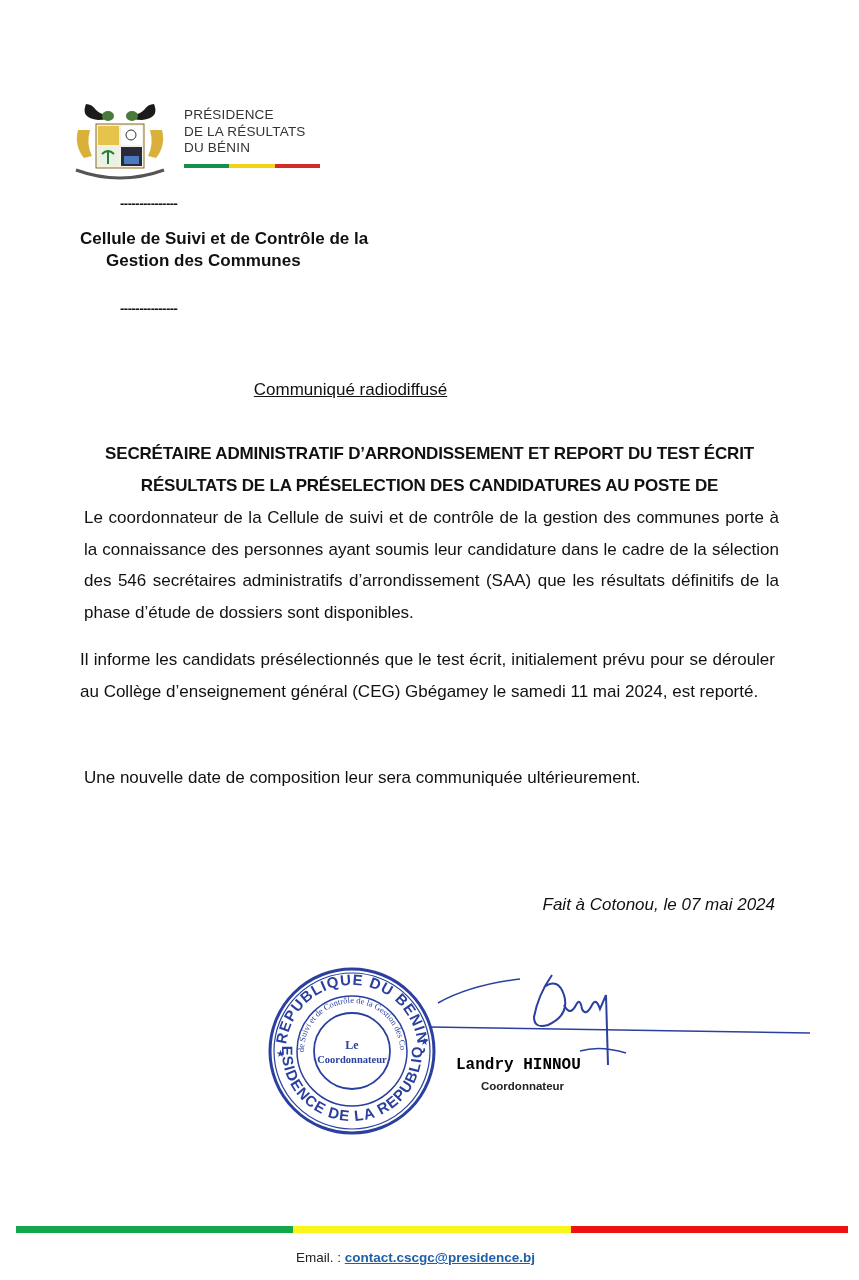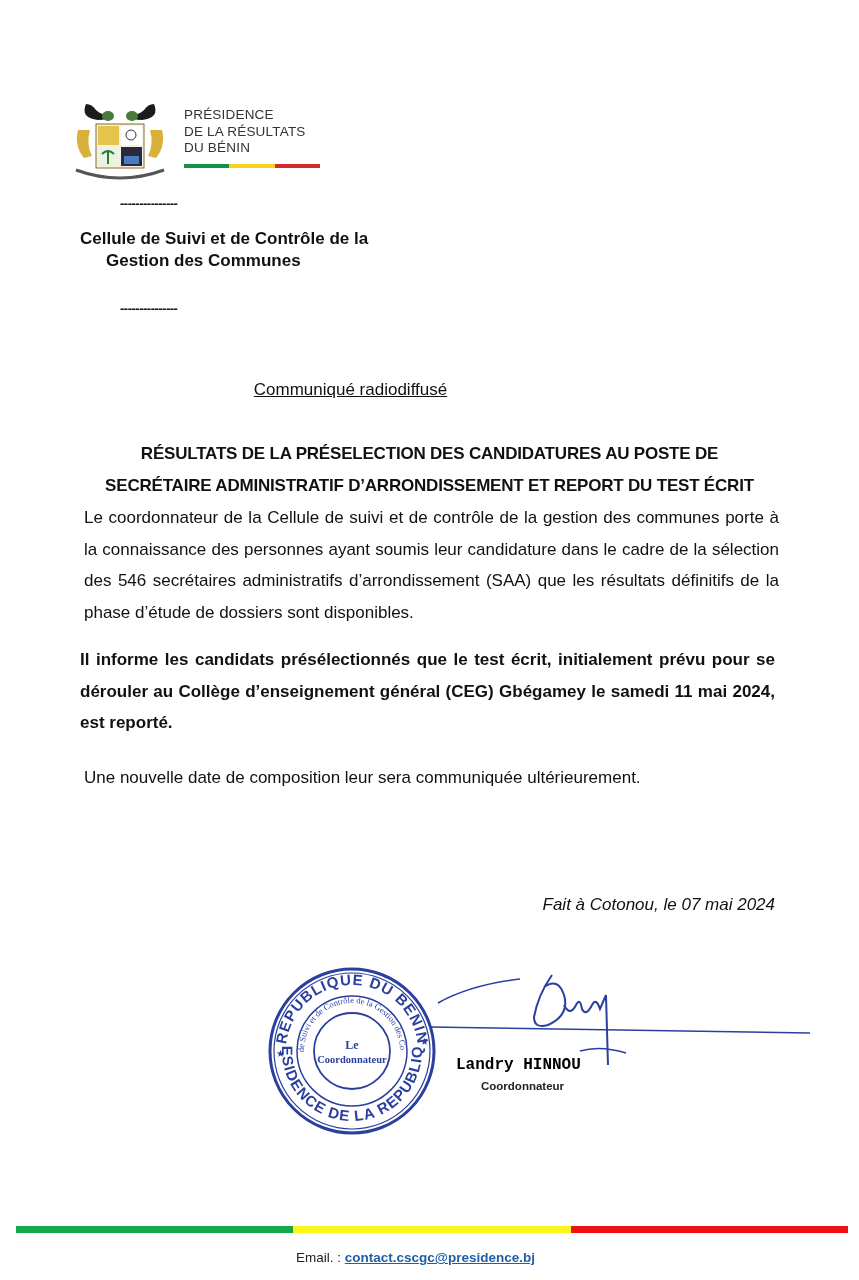--- a/index.html
+++ b/index.html
@@ -59,26 +59,26 @@
   <span style="background:#d42a2a"></span>
 </div>
 
 <div class="abs dashes" style="left:120px; top:156px;">---------------</div>
 <div class="abs cell-title" style="left:80px; top:189px;">Cellule de Suivi et de Contrôle de la</div>
 <div class="abs cell-title" style="left:106px; top:211px;">Gestion des Communes</div>
 <div class="abs dashes" style="left:120px; top:261px;">---------------</div>
 
 <div class="abs communique">Communiqué radiodiffusé</div>
 <div class="abs main-title">
+  <div>SECRÉTAIRE ADMINISTRATIF D’ARRONDISSEMENT ET REPORT DU TEST ÉCRIT</div>
   <div>RÉSULTATS DE LA PRÉSELECTION DES CANDIDATURES AU POSTE DE</div>
-  <div>SECRÉTAIRE ADMINISTRATIF D’ARRONDISSEMENT ET REPORT DU TEST ÉCRIT</div>
 </div>
 
 <p class="abs para" style="top:498px; margin:4px;">Le coordonnateur de la Cellule de suivi et de contrôle de la gestion des communes porte à la connaissance des personnes ayant soumis leur candidature dans le cadre de la sélection des 546 secrétaires administratifs d’arrondissement (SAA) que les résultats définitifs de la phase d’étude de dossiers sont disponibles.</p>
-<p class="abs para" style="top:644px; margin:0;font-weight:bold;">Il informe les candidats présélectionnés que le test écrit, initialement prévu pour se dérouler au Collège d’enseignement général (CEG) Gbégamey le samedi 11 mai 2024, est reporté.</p>
+<p class="abs para" style="top:644px; margin:0;">Il informe les candidats présélectionnés que le test écrit, initialement prévu pour se dérouler au Collège d’enseignement général (CEG) Gbégamey le samedi 11 mai 2024, est reporté.</p>
 <p class="abs para" style="top:758px; margin:4px;">Une nouvelle date de composition leur sera communiquée ultérieurement.</p>
 
 <div class="abs signature-date">Fait à Cotonou, le 07 mai 2024</div>
 
 <div class="abs stamp">
   <svg width="176" height="172" viewBox="0 0 176 172">
     <defs>
       <path id="arcTop" d="M22 86 A66 66 0 0 1 154 86"></path>
       <path id="arcBot" d="M18 86 A70 70 0 0 0 158 86"></path>
       <path id="arcInner" d="M40 86 A48 48 0 1 1 136 86"></path>

